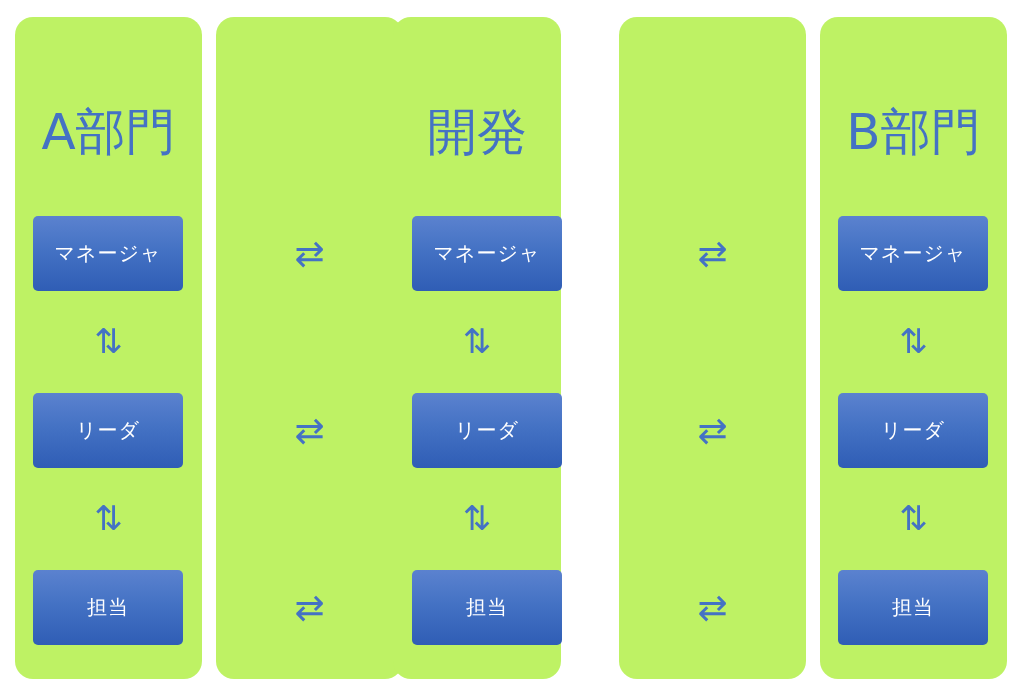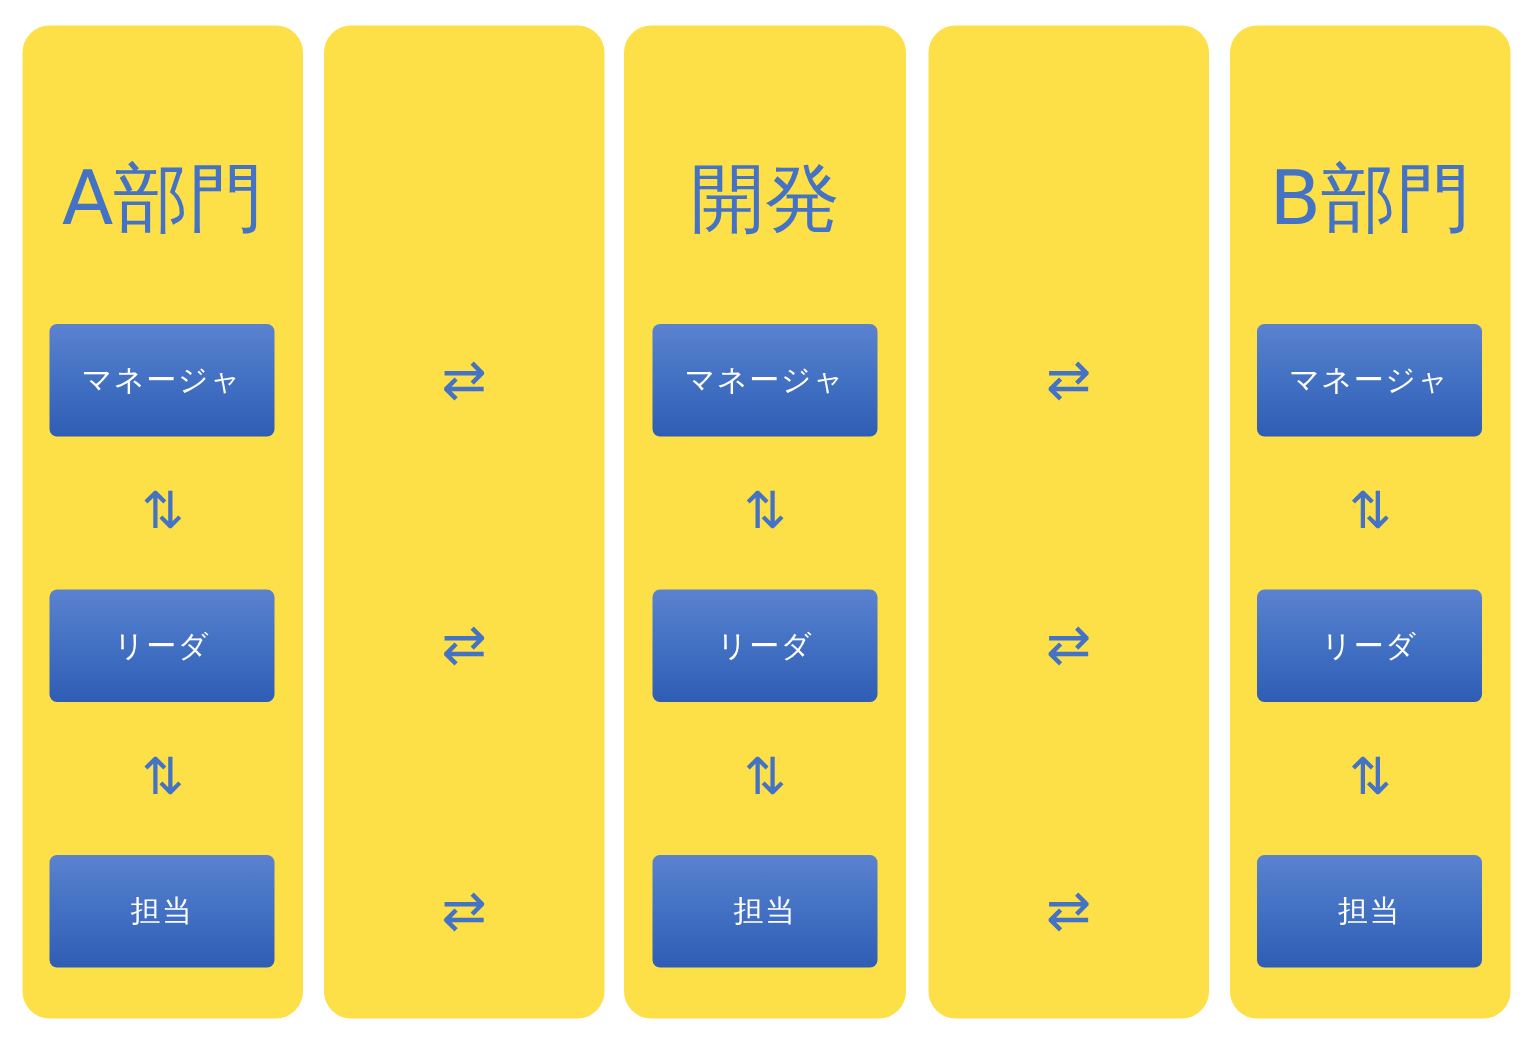--- a/index.html
+++ b/index.html
@@ -1,19 +1,19 @@
 <!DOCTYPE html>
 <html><head>
 <meta charset="utf-8">
 <style>
   html, body { margin: 0; padding: 0; background: #ffffff; }
   body { width: 1024px; height: 698px; position: relative; overflow: hidden;
          font-family: "DejaVu Sans", "Liberation Sans", sans-serif; }
   .panel { position: absolute; top: 17px; width: 187px; height: 662px;
-           background: #fde047; border-radius: 18px; }
+           background: #bef264; border-radius: 18px; }
   .title { position: absolute; top: 80px; left: 0; width: 100%; text-align: center;
            color: #4472c4; font-size: 50px; line-height: 70px; font-weight: normal; }
   .box { position: absolute; left: 18px; width: 150px; height: 75px; border-radius: 5px;
          background: linear-gradient(to bottom, #5b82cf 0%, #4472c4 45%, #2f5db5 100%);
          color: #ffffff; font-size: 20px; display: flex; align-items: center; justify-content: center;
          letter-spacing: 1px; }
   .varrow, .harrow { position: absolute; left: 0; width: 100%; text-align: center;
                      color: #4472c4; }
   .varrow { font-size: 34px; line-height: 40px; }
   .harrow { font-size: 36px; line-height: 40px; }
@@ -29,21 +29,21 @@
   <div class="varrow" style="top:481px;">⇅</div>
   <div class="box" style="top:553px;">担当</div>
 </div>
 
 <div class="panel" style="left:216px;">
   <div class="harrow" style="top:217px;">⇄</div>
   <div class="harrow" style="top:394px;">⇄</div>
   <div class="harrow" style="top:571px;">⇄</div>
 </div>
 
-<div class="panel" style="left:416px; width:188px;">
+<div class="panel" style="left:393px; width:168px;">
   <div class="title">開発</div>
   <div class="box" style="top:199px; left:19px;">マネージャ</div>
   <div class="varrow" style="top:304px;">⇅</div>
   <div class="box" style="top:376px; left:19px;">リーダ</div>
   <div class="varrow" style="top:481px;">⇅</div>
   <div class="box" style="top:553px; left:19px;">担当</div>
 </div>
 
 <div class="panel" style="left:619px;">
   <div class="harrow" style="top:217px;">⇄</div>

